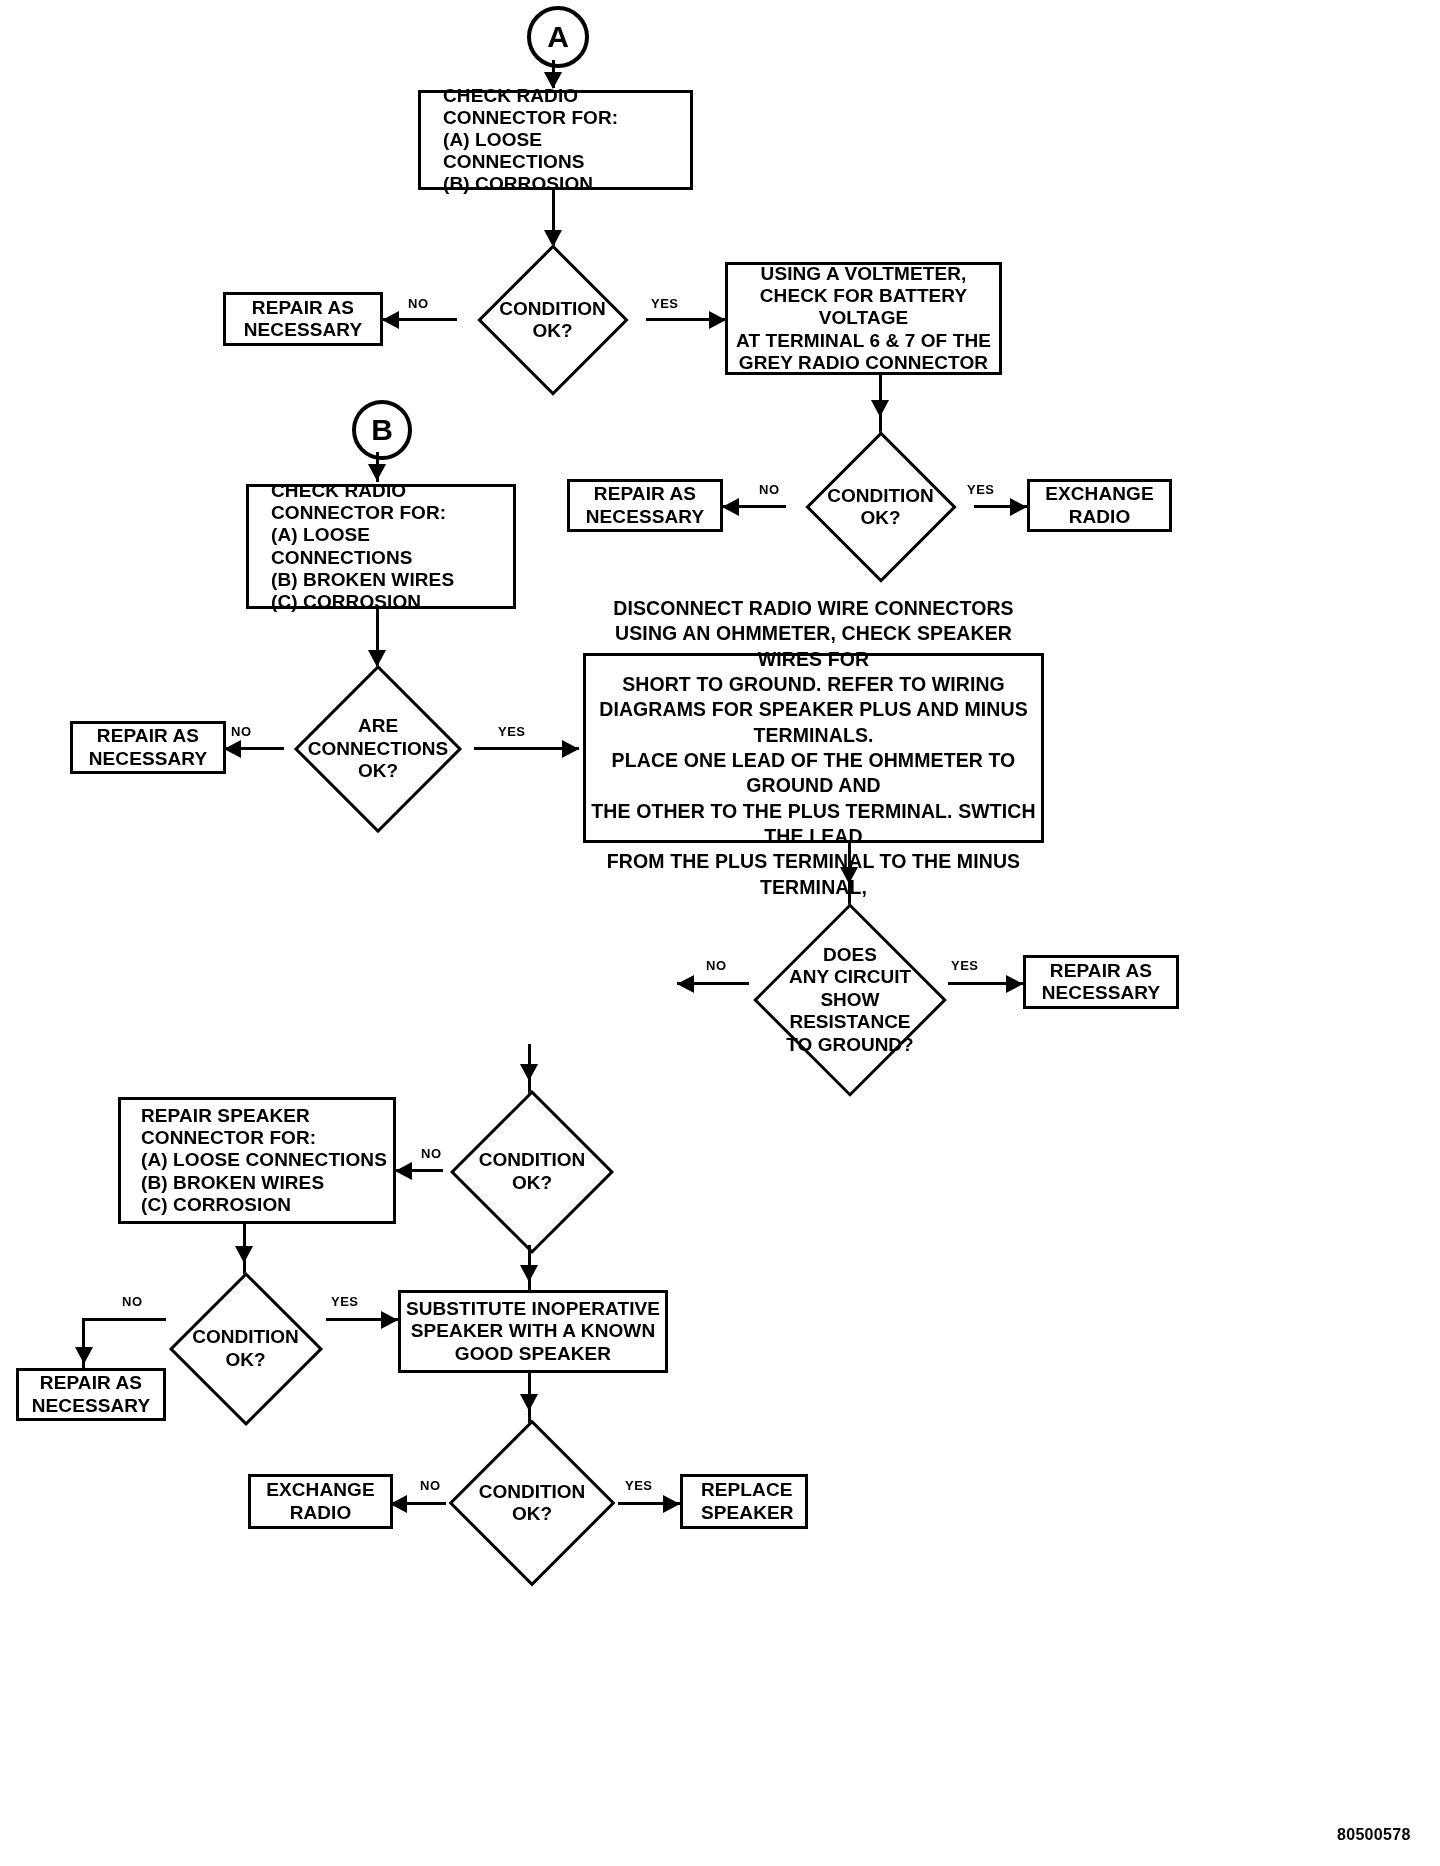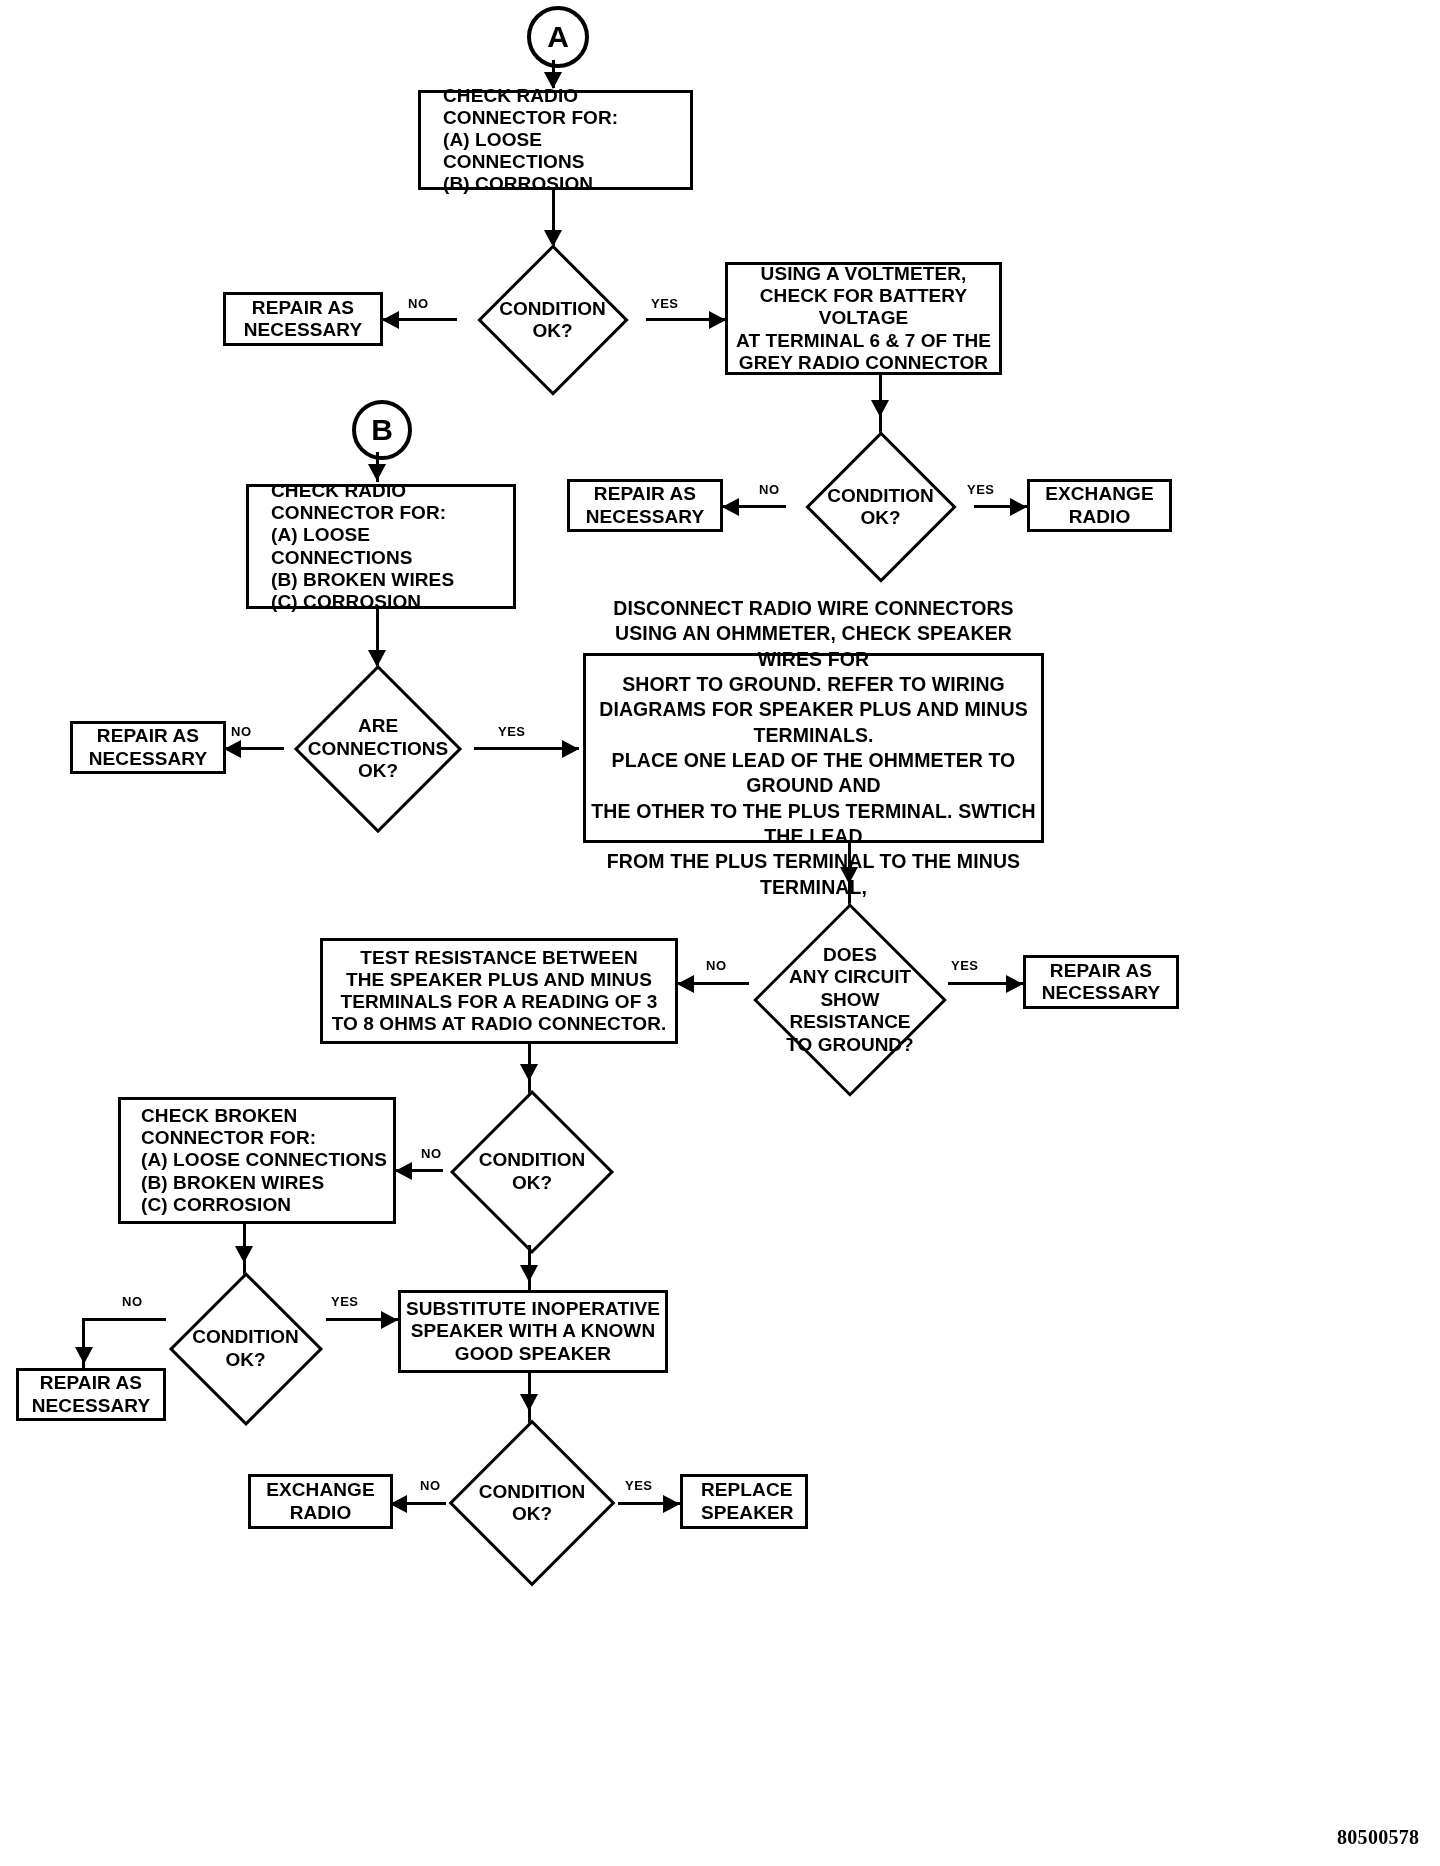--- a/index.html
+++ b/index.html
@@ -110,24 +110,24 @@
   .elabel {
     position: absolute;
     font-size: 13px;
     font-weight: 700;
     letter-spacing: 0.5px;
     white-space: nowrap;
   }
 
   .footer-code {
     position: absolute;
-    font-size: 20px;
+    font-size: 16px;
     font-weight: 700;
     letter-spacing: 0.3px;
-    font-family: Liberation Serif, serif;
+    font-family: Liberation Sans, sans-serif;
   }
 </style>
 </head>
 <body>
 
 <div id="page">
 
   <div class="conn-circle" style="left:527px; top:6px; width:54px; height:54px;">
     <span>A</span>
   </div>
@@ -239,39 +239,35 @@
   <div class="elabel" style="left:706px; top:958px;">NO</div>
   <div class="ln h" style="left:677px; top:982px; width:72px;"></div>
   <div class="arrow left" style="left:677px; top:975px;"></div>
 
   <div class="elabel" style="left:951px; top:958px;">YES</div>
   <div class="ln h" style="left:948px; top:982px; width:75px;"></div>
   <div class="arrow right" style="left:1006px; top:975px;"></div>
   <div class="node box" style="left:1023px; top:955px; width:156px; height:54px;">REPAIR AS
 NECESSARY</div>
 
-  <div class="node box" style="left:320px; top:938px; width:358px; height:106px;">TEST RESISTANCE  BETWEEN
-THE SPEAKER PLUS AND MINUS
-TERMINALS FOR A READING OF 3
-TO 8 OHMS AT RADIO CONNECTOR.</div>
 
   <div class="ln v" style="left:528px; top:1044px; height:50px;"></div>
   <div class="arrow down" style="left:520px; top:1064px;"></div>
 
   <div class="diamond" style="left:437px; top:1094px; width:190px; height:155px;">
     <div class="shape" style="width:110px; height:110px;"></div>
     <div class="dlabel">CONDITION
 OK?</div>
   </div>
 
   <div class="elabel" style="left:421px; top:1146px;">NO</div>
   <div class="ln h" style="left:395px; top:1169px; width:48px;"></div>
   <div class="arrow left" style="left:395px; top:1162px;"></div>
 
-  <div class="node box" style="left:118px; top:1097px; width:278px; height:127px; justify-content:flex-start; padding-left:20px; text-align:left;">CHECK BROKEN
+  <div class="node box" style="left:118px; top:1097px; width:278px; height:127px; justify-content:flex-start; padding-left:20px; text-align:left;">REPAIR SPEAKER
 CONNECTOR FOR:
 (A) LOOSE CONNECTIONS
 (B) BROKEN WIRES
 (C) CORROSION</div>
 
   <div class="ln v" style="left:243px; top:1224px; height:52px;"></div>
   <div class="arrow down" style="left:235px; top:1246px;"></div>
 
   <div class="diamond" style="left:153px; top:1276px; width:185px; height:145px;">
     <div class="shape" style="width:103px; height:103px;"></div>

